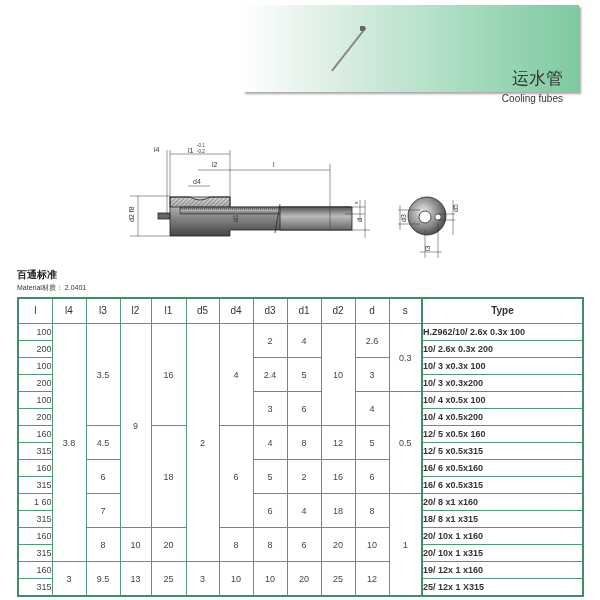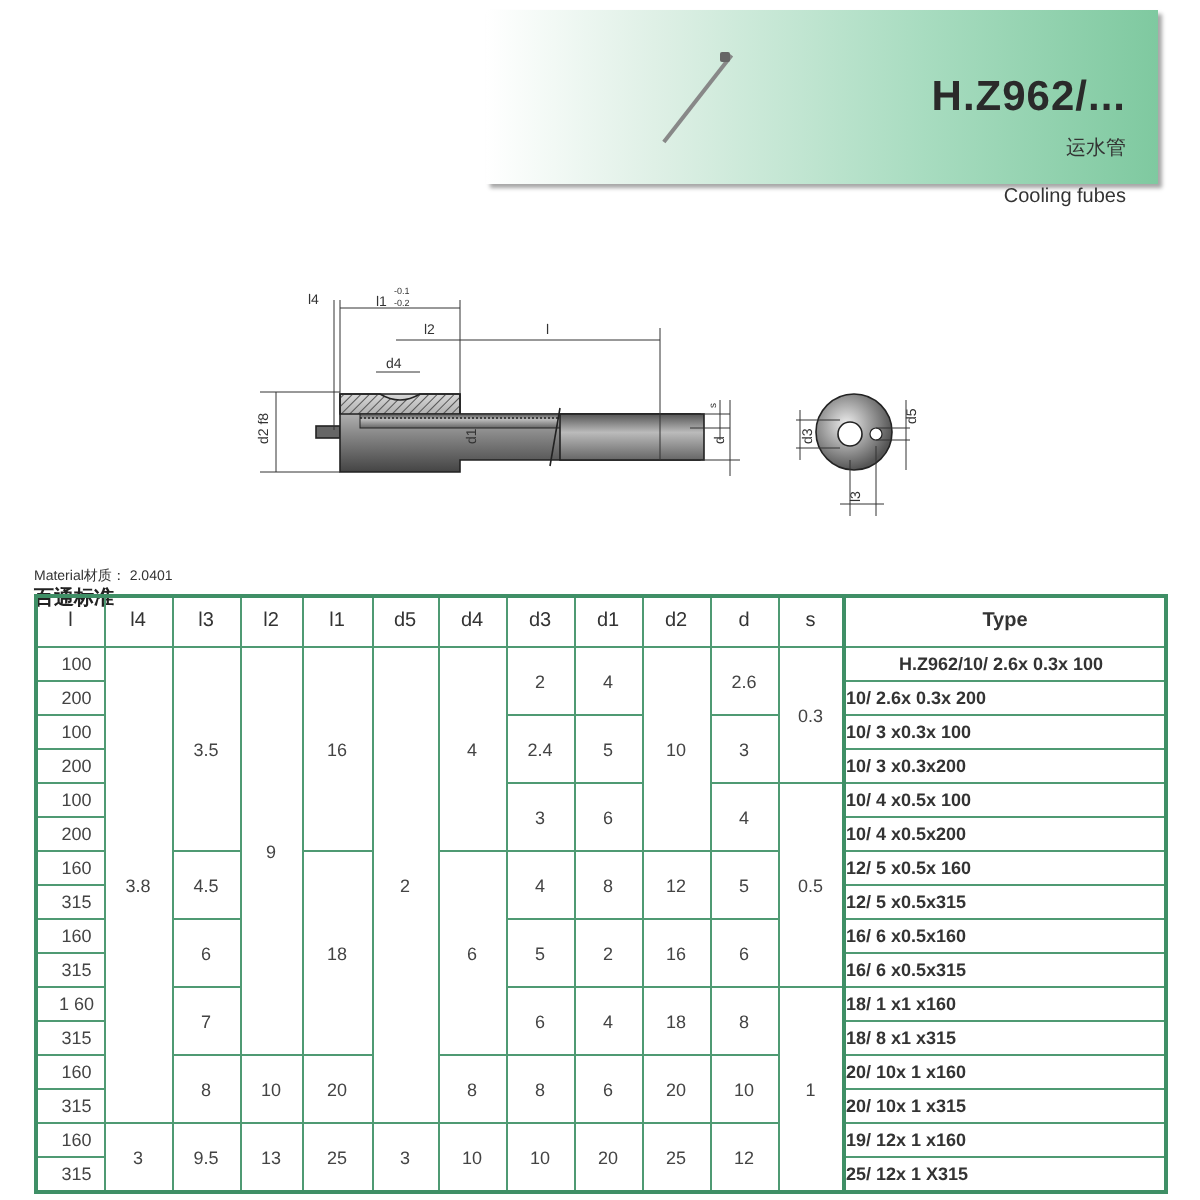--- a/index.html
+++ b/index.html
@@ -3,42 +3,41 @@
 <meta charset="utf-8">
 <style>
   html,body{margin:0;padding:0;background:#fff;}
   body{width:600px;height:600px;position:relative;overflow:hidden;font-family:"Liberation Sans",sans-serif;color:#333;}
   .banner{position:absolute;left:243px;top:5px;width:336px;height:87px;
     background:linear-gradient(90deg,#ffffff 0%,#dff0e6 25%,#a8dcc0 65%,#7fc9a0 100%);
     box-shadow:2px 2px 2px rgba(0,0,0,0.35);}
   .banner .pin{position:absolute;left:77px;top:22px;width:2px;height:55px;background:#888;transform:rotate(38deg);transform-origin:top left;left:122px;}
   .banner .pin-head{position:absolute;left:117px;top:21px;width:5px;height:5px;background:#666;border-radius:1px;}
   .banner .code{position:absolute;right:16px;top:32px;font-size:21px;font-weight:bold;color:#2a2a2a;letter-spacing:0.5px;}
-  .banner .cn{position:absolute;right:16px;top:62px;font-size:10px;color:#333;text-align:center;}
+  .banner .cn{position:absolute;right:16px;top:62px;font-size:17px;color:#333;text-align:center;}
   .banner .en{position:absolute;right:16px;top:88px;font-size:10px;color:#333;}
   .drawing{position:absolute;left:120px;top:130px;width:360px;height:135px;}
-  .std{position:absolute;left:17px;top:268px;font-size:10px;font-weight:bold;color:#222;margin-top:24px;}
+  .std{position:absolute;left:17px;top:268px;font-size:10px;font-weight:bold;color:#222;}
   .mat{position:absolute;left:17px;top:283px;font-size:7px;color:#333;}
   table.spec{position:absolute;left:17px;top:297px;border-collapse:collapse;table-layout:fixed;
     border:2px solid #3f8f66;font-size:9px;}
   table.spec td, table.spec th{border:1px solid #4f9a73;text-align:center;padding:0;height:16px;line-height:16px;color:#444;font-weight:normal;}
   table.spec th{height:24px;font-size:10px;color:#333;}
-  table.spec td.l{text-align:center;padding-left:6px;}
+  table.spec td.l{text-align:right;padding-left:6px;}
   table.spec th.type,table.spec td.type{border-left:2px solid #3f8f66;}
   table.spec td.type{font-weight:bold;color:#333;text-align:left;padding-right:10px;font-size:9px;}
-  table.spec td.type.first{text-align:center;padding-right:4px;}
+  table.spec td.type.first{padding-right:4px;}
   table.spec th.type{font-weight:bold;border-radius:10px;}
 </style>
 </head>
 <body>
 
 <div class="banner">
   <div class="pin"></div>
   <div class="pin-head"></div>
-  <div class="code">H.Z962/...</div>
   <div class="cn">运水管</div>
   <div class="en">Cooling fubes</div>
 </div>
 
 <svg class="drawing" viewBox="0 0 360 135" width="360" height="135" font-family="Liberation Sans, sans-serif" font-size="7" fill="#333">
   <defs>
     <pattern id="hatch" width="3" height="3" patternUnits="userSpaceOnUse" patternTransform="rotate(45)">
       <line x1="0" y1="0" x2="0" y2="3" stroke="#555" stroke-width="1"></line>
     </pattern>
     <linearGradient id="body" x1="0" y1="0" x2="0" y2="1">
@@ -225,21 +224,21 @@
         <td class="type">16/ 6 x0.5x315</td>
       </tr>
       <tr>
         <td class="l">1 60</td>
         <td rowspan="2">7</td>
         <td rowspan="2">6</td>
         <td rowspan="2">4</td>
         <td rowspan="2">18</td>
         <td rowspan="2">8</td>
         <td rowspan="6">1</td>
-        <td class="type">18/ 1 x1 x160</td>
+        <td class="type">20/ 8 x1 x160</td>
       </tr>
       <tr>
         <td class="l">315</td>
         <td class="type">18/ 8 x1 x315</td>
       </tr>
       <tr>
         <td class="l">160</td>
         <td rowspan="2">8</td>
         <td rowspan="2">10</td>
         <td rowspan="2">20</td>

